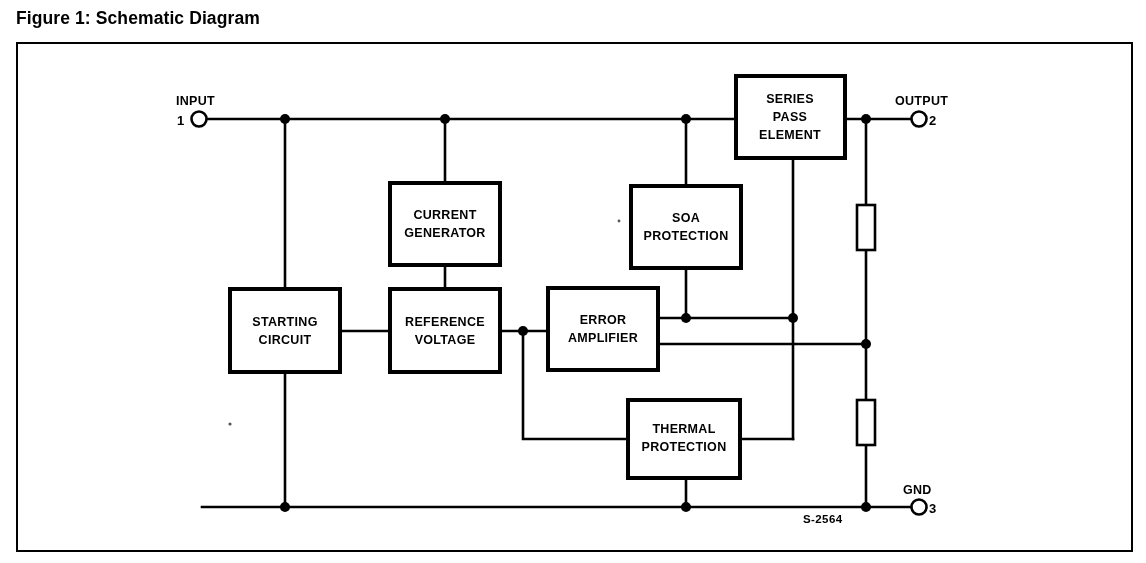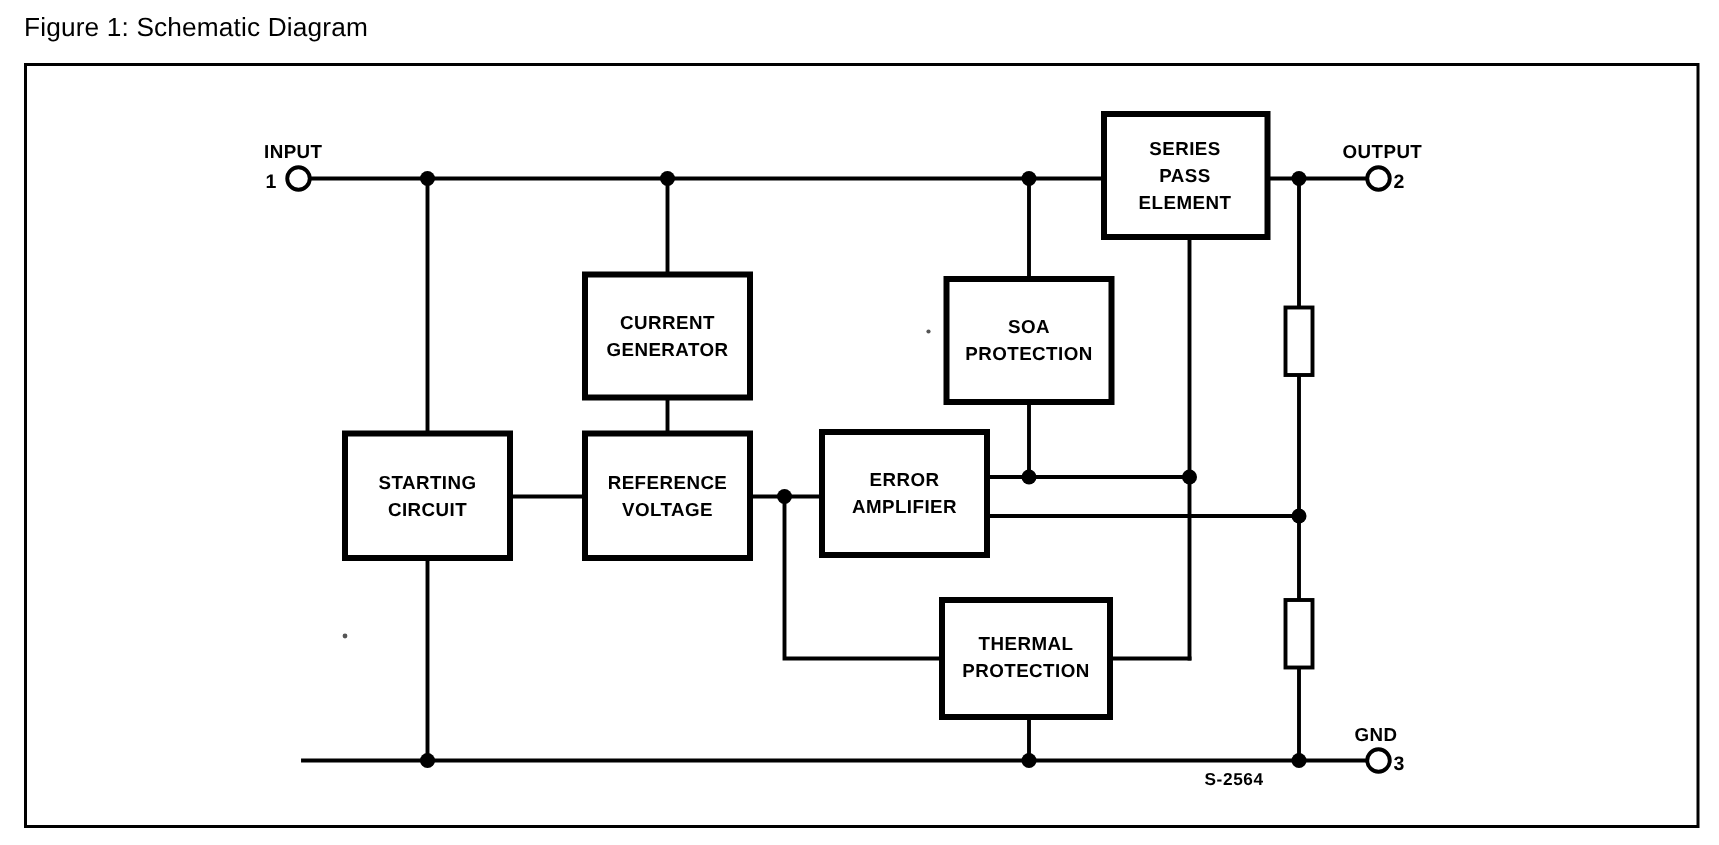--- a/index.html
+++ b/index.html
@@ -16,21 +16,21 @@
     width: 1146px;
     height: 563px;
     background: #ffffff;
     overflow: hidden;
   }
   #figure-caption {
     position: absolute;
     left: 16px;
     top: 8px;
     font-size: 17.5px;
-    font-weight: normal;
+    font-weight: bold;
     letter-spacing: 0.1px;
     color: #000000;
     white-space: nowrap;
   }
   #diagram-frame {
     position: absolute;
     left: 16px;
     top: 42px;
     width: 1117px;
     height: 510px;

